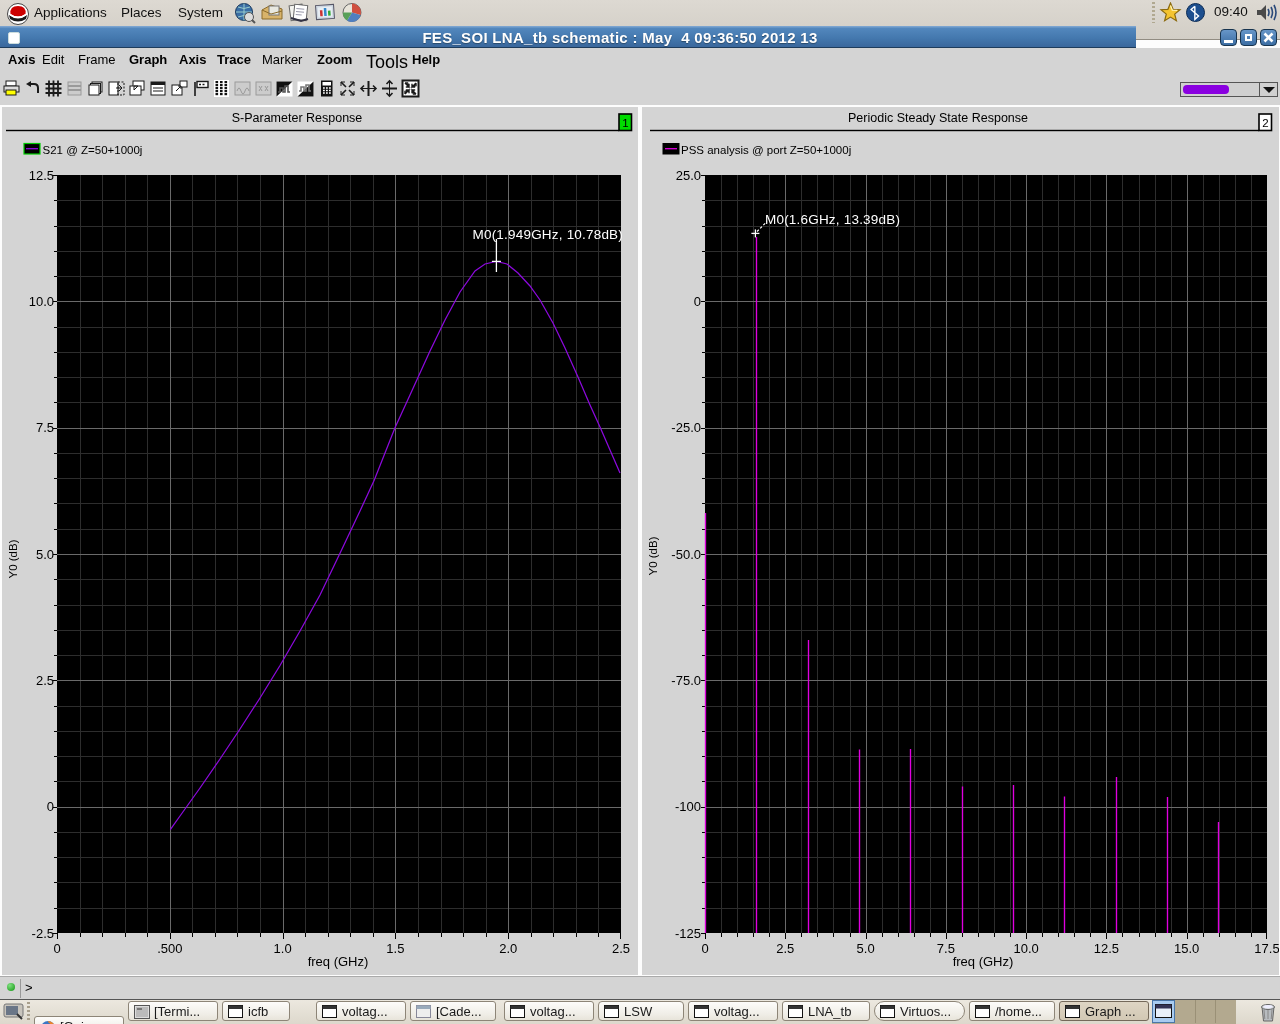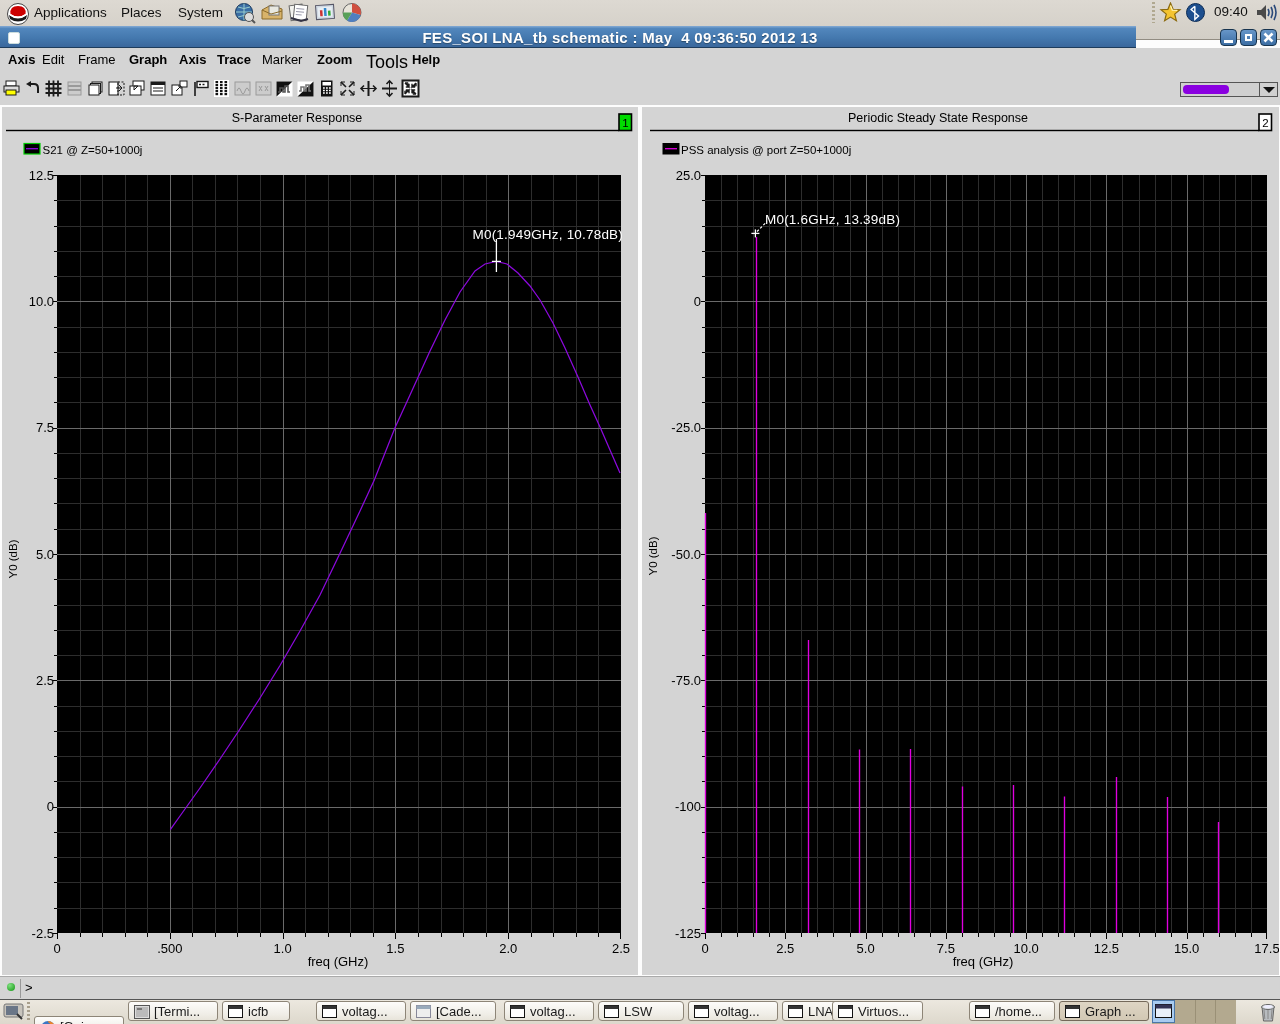--- a/index.html
+++ b/index.html
@@ -354,21 +354,21 @@
         </svg></span>
       <span style="position:absolute;left:25px;top:2px">voltag...</span>
     </div>
     <div style="position:absolute;left:782px;top:1px;width:88px;height:20px;background:linear-gradient(#fdfcfa,#efede6 70%,#e7e4da);border:1px solid #8d8577;border-radius:3px;font-size:13px;color:#1a1a1a;white-space:nowrap;overflow:hidden">
       <span style="position:absolute;left:5px;top:3px"><svg width="15" height="13" viewBox="0 0 15 13">
           <rect x="0.5" y="0.5" width="14" height="12" fill="#fff" stroke="#111"></rect>
           <rect x="0.5" y="0.5" width="14" height="3.5" fill="#333"></rect>
         </svg></span>
       <span style="position:absolute;left:25px;top:2px">LNA_tb</span>
     </div>
-    <div style="position:absolute;left:832px;top:1px;width:91px;height:20px;background:linear-gradient(#fdfcfa,#efede6 70%,#e7e4da);border:1px solid #8d8577;border-radius:3px;font-size:13px;color:#1a1a1a;white-space:nowrap;overflow:hidden">
+    <div style="position:absolute;left:874px;top:1px;width:91px;height:20px;background:linear-gradient(#fdfcfa,#efede6 70%,#e7e4da);border:1px solid #8d8577;border-radius:10px;font-size:13px;color:#1a1a1a;white-space:nowrap;overflow:hidden">
       <span style="position:absolute;left:5px;top:3px"><svg width="15" height="13" viewBox="0 0 15 13">
           <rect x="0.5" y="0.5" width="14" height="12" fill="#fff" stroke="#111"></rect>
           <rect x="0.5" y="0.5" width="14" height="3.5" fill="#333"></rect>
         </svg></span>
       <span style="position:absolute;left:25px;top:2px">Virtuos...</span>
     </div>
     <div style="position:absolute;left:969px;top:1px;width:86px;height:20px;background:linear-gradient(#fdfcfa,#efede6 70%,#e7e4da);border:1px solid #8d8577;border-radius:3px;font-size:13px;color:#1a1a1a;white-space:nowrap;overflow:hidden">
       <span style="position:absolute;left:5px;top:3px"><svg width="15" height="13" viewBox="0 0 15 13">
           <rect x="0.5" y="0.5" width="14" height="12" fill="#fff" stroke="#111"></rect>
           <rect x="0.5" y="0.5" width="14" height="3.5" fill="#333"></rect>

